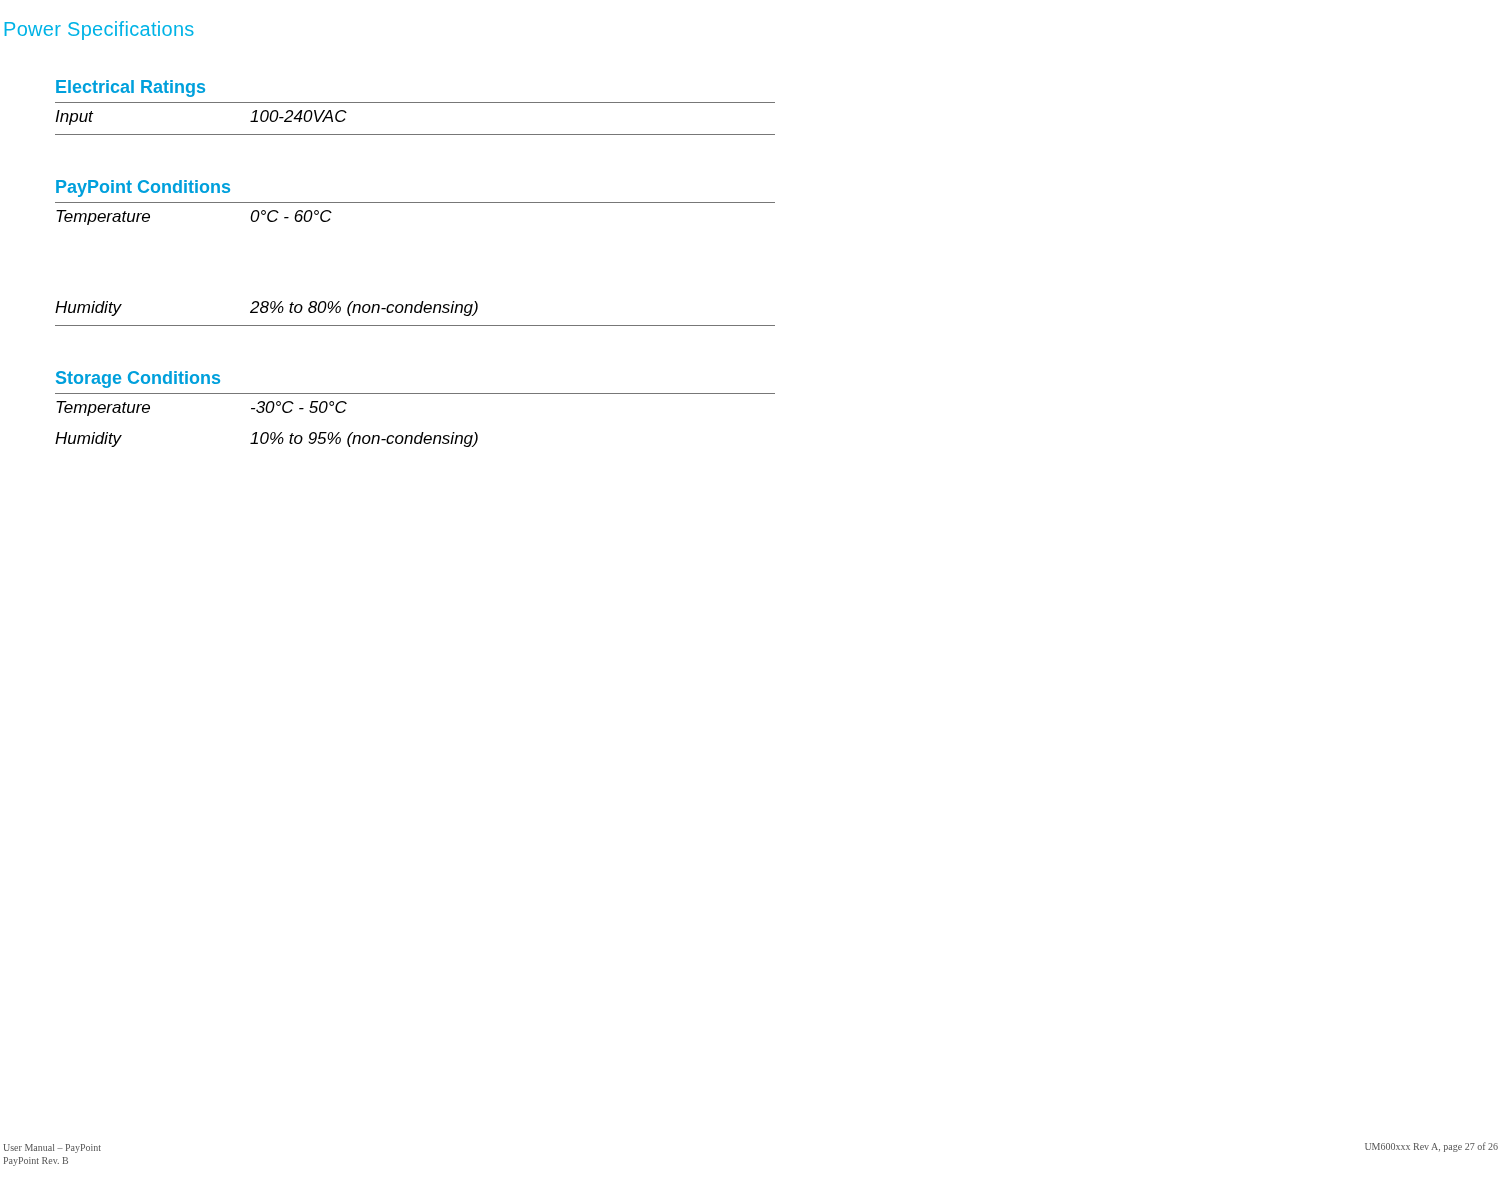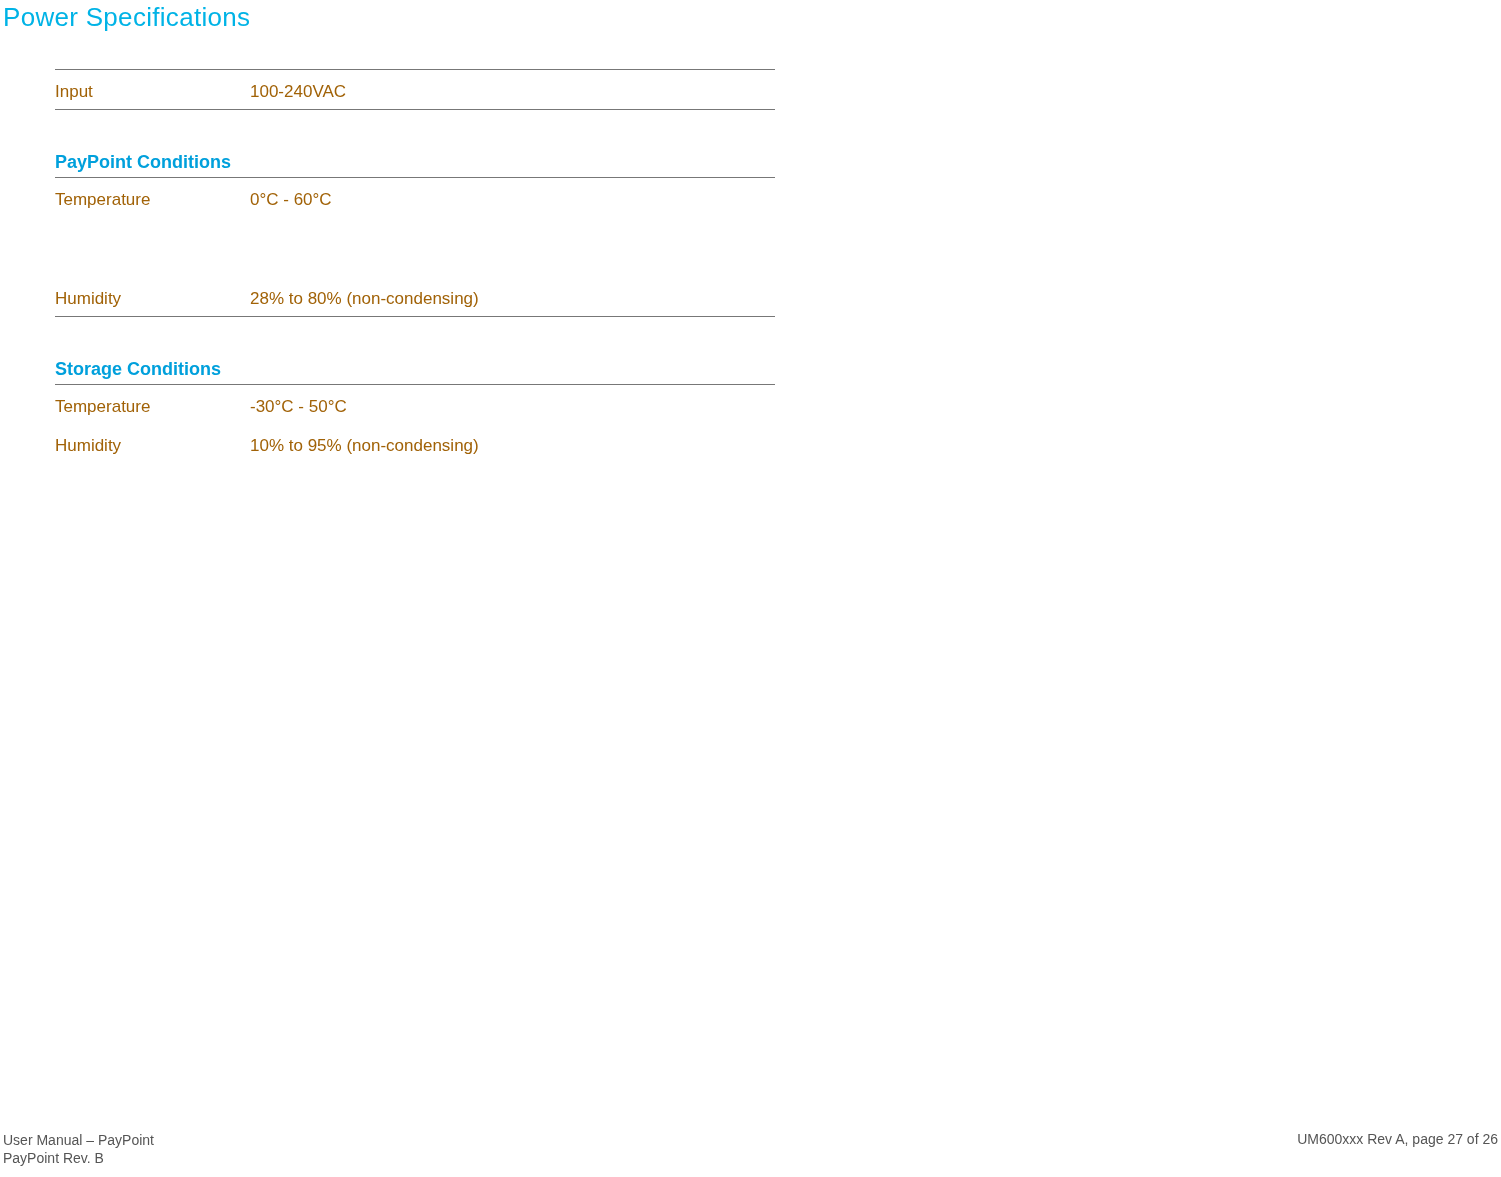--- a/index.html
+++ b/index.html
@@ -10,86 +10,89 @@
     body {
       font-family: "Century Gothic", "Futura", "Avant Garde", sans-serif;
       background: #ffffff;
       width: 1501px;
       height: 1177px;
       position: relative;
       color: #444;
     }
     .page-title {
       color: #00b3e6;
-      font-size: 26px;
+      font-size: 20px;
       font-weight: 300;
-      padding: 2px 0 0 3px;
+      padding: 18px 0 0 3px;
       letter-spacing: 0.3px;
     }
     .content {
       padding: 36px 0 0 55px;
     }
     .section {
       margin-bottom: 42px;
     }
     .section-title {
       color: #00a0dc;
       font-size: 18px;
       font-weight: bold;
       padding-bottom: 4px;
     }
     .spec-table {
       border-collapse: collapse;
       width: 720px;
     }
     .spec-table td {
       font-size: 17px;
-      color: #a16207;
-      padding: 12px 0 7px 0;
+      color: #000000;
+      padding: 4px 0 7px 0;
       vertical-align: top;
       font-weight: 300;
+      font-style: italic;
     }
     .spec-table td.label {
       width: 195px;
     }
     .row-topline td {
       border-top: 1px solid #777;
     }
     .row-bottomline td {
       border-bottom: 1px solid #777;
     }
     .op-gap {
       height: 60px;
     }
     .footer {
       position: absolute;
       bottom: 10px;
       left: 3px;
       right: 3px;
       display: flex;
       justify-content: space-between;
-      font-size: 14px;
+      font-size: 10px;
       color: #555;
       font-weight: 300;
+      font-family: Liberation Serif, serif;
     }
     .footer-left {
       line-height: 1.3;
     }
     .footer-right {
       align-self: flex-start;
     }
   </style>
 </head>
 <body>
 
 <h1 class="page-title">Power Specifications</h1>
 
 <div class="content">
 
   <div class="section">
+    <div class="section-title">Electrical Ratings</div>
     <table class="spec-table">
       <tbody>
           <tr class="row-topline row-bottomline">
         <td class="label">Input</td>
         <td>100-240VAC</td>
       </tr>
     </tbody>
       </table>
   </div>
 

